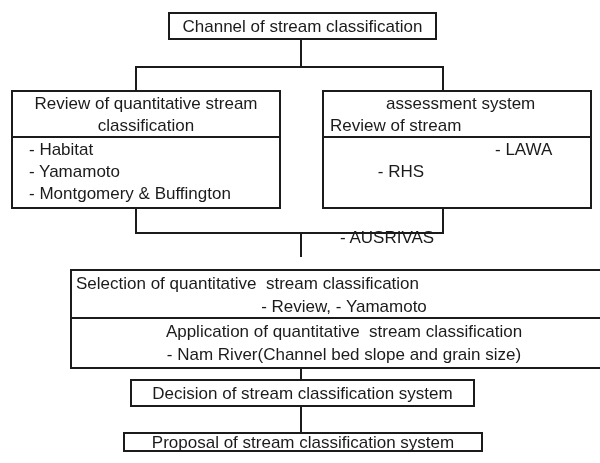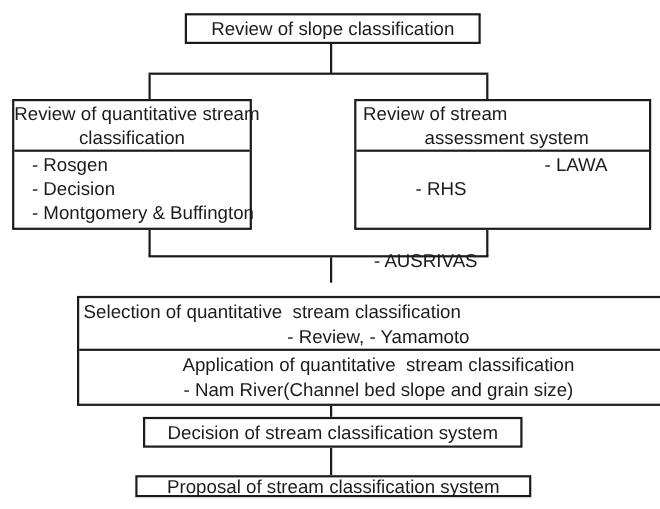--- a/index.html
+++ b/index.html
@@ -23,21 +23,21 @@
     background:#1b1b1b;
   }
   .bline{white-space:pre;line-height:23px;}
   .center{text-align:center;}
   .flexcenter{display:flex;align-items:center;justify-content:center;}
 
   
   .box-top{left:168px;top:12px;width:269px;height:28px;}
 
   
-  .box-left{left:11px;top:90px;width:218px;height:119px;}
+  .box-left{left:11px;top:90px;width:270px;height:119px;}
   .box-right{left:322px;top:90px;width:270px;height:119px;}
   .hdr{height:46px;border-bottom:2px solid #1b1b1b;box-sizing:border-box;padding-top:1px;}
   .hdr .bline{line-height:22px;}
   .items{padding-top:1px;}
   .items .bline{line-height:22px;padding-left:16px;}
   .hdr-line-left{padding-left:6px;}
   .hdr-line-indent{padding-left:62px;}
   .row1{position:relative;}
   .row1-right{position:absolute;left:171px;top:0;white-space:pre;line-height:22px;}
 
@@ -73,39 +73,39 @@
   <div class="conn c-v2"></div>
   <div class="conn c-v3"></div>
   <div class="conn c-v4"></div>
   <div class="conn c-v5"></div>
   <div class="conn c-h2"></div>
   <div class="conn c-v6"></div>
   <div class="conn c-v7"></div>
   <div class="conn c-v8"></div>
 
   <div class="box box-top flexcenter">
-    <div class="bline">Review of slope classification</div>
+    <div class="bline">Channel of stream classification</div>
   </div>
 
   <div class="box box-left">
     <div class="hdr center">
       <div class="bline">Review of quantitative stream</div>
       <div class="bline">classification</div>
     </div>
     <div class="items">
-      <div class="bline">- Rosgen</div>
-      <div class="bline">- Decision</div>
+      <div class="bline">- Habitat</div>
+      <div class="bline">- Yamamoto</div>
       <div class="bline">- Montgomery &amp; Buffington</div>
     </div>
   </div>
 
   <div class="box box-right">
     <div class="hdr">
+      <div class="bline hdr-line-indent">assessment system</div>
       <div class="bline hdr-line-left">Review of stream</div>
-      <div class="bline hdr-line-indent">assessment system</div>
     </div>
     <div class="items">
       <div class="bline row1">
         <span>- RHS</span>
         <span class="row1-right">- LAWA</span>
       </div>
       <div class="bline">- AUSRIVAS</div>
     </div>
   </div>
 

